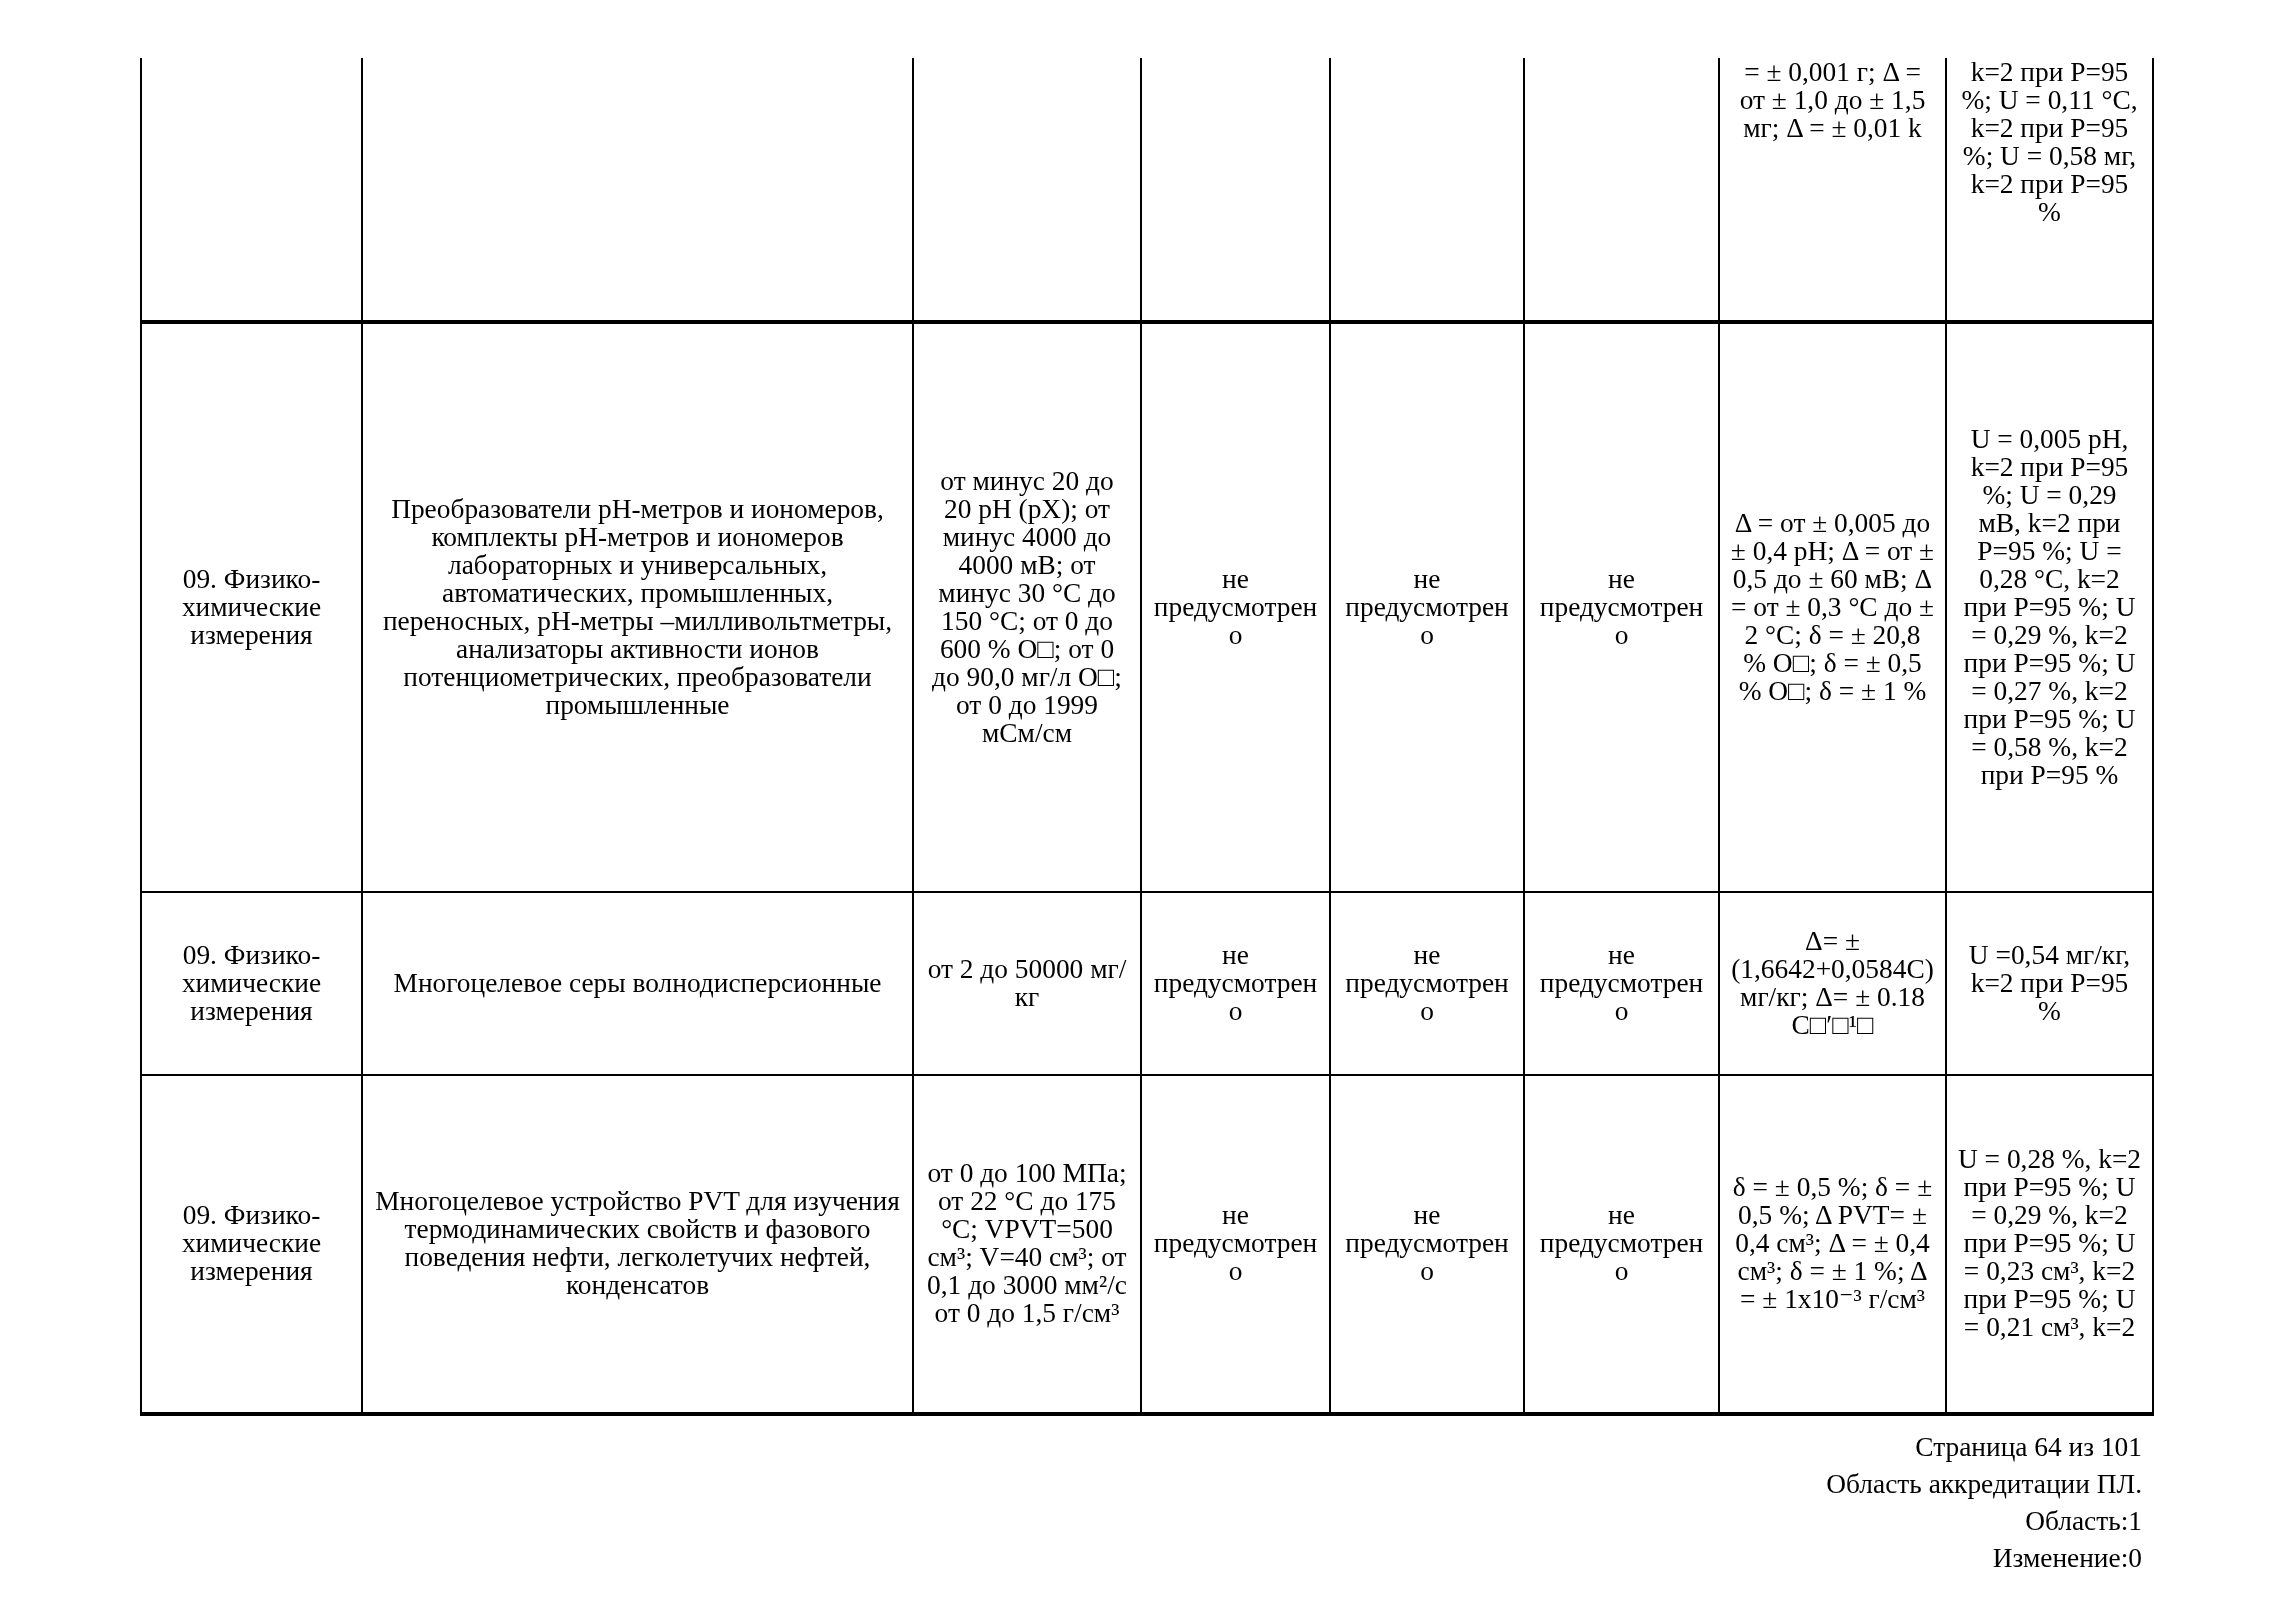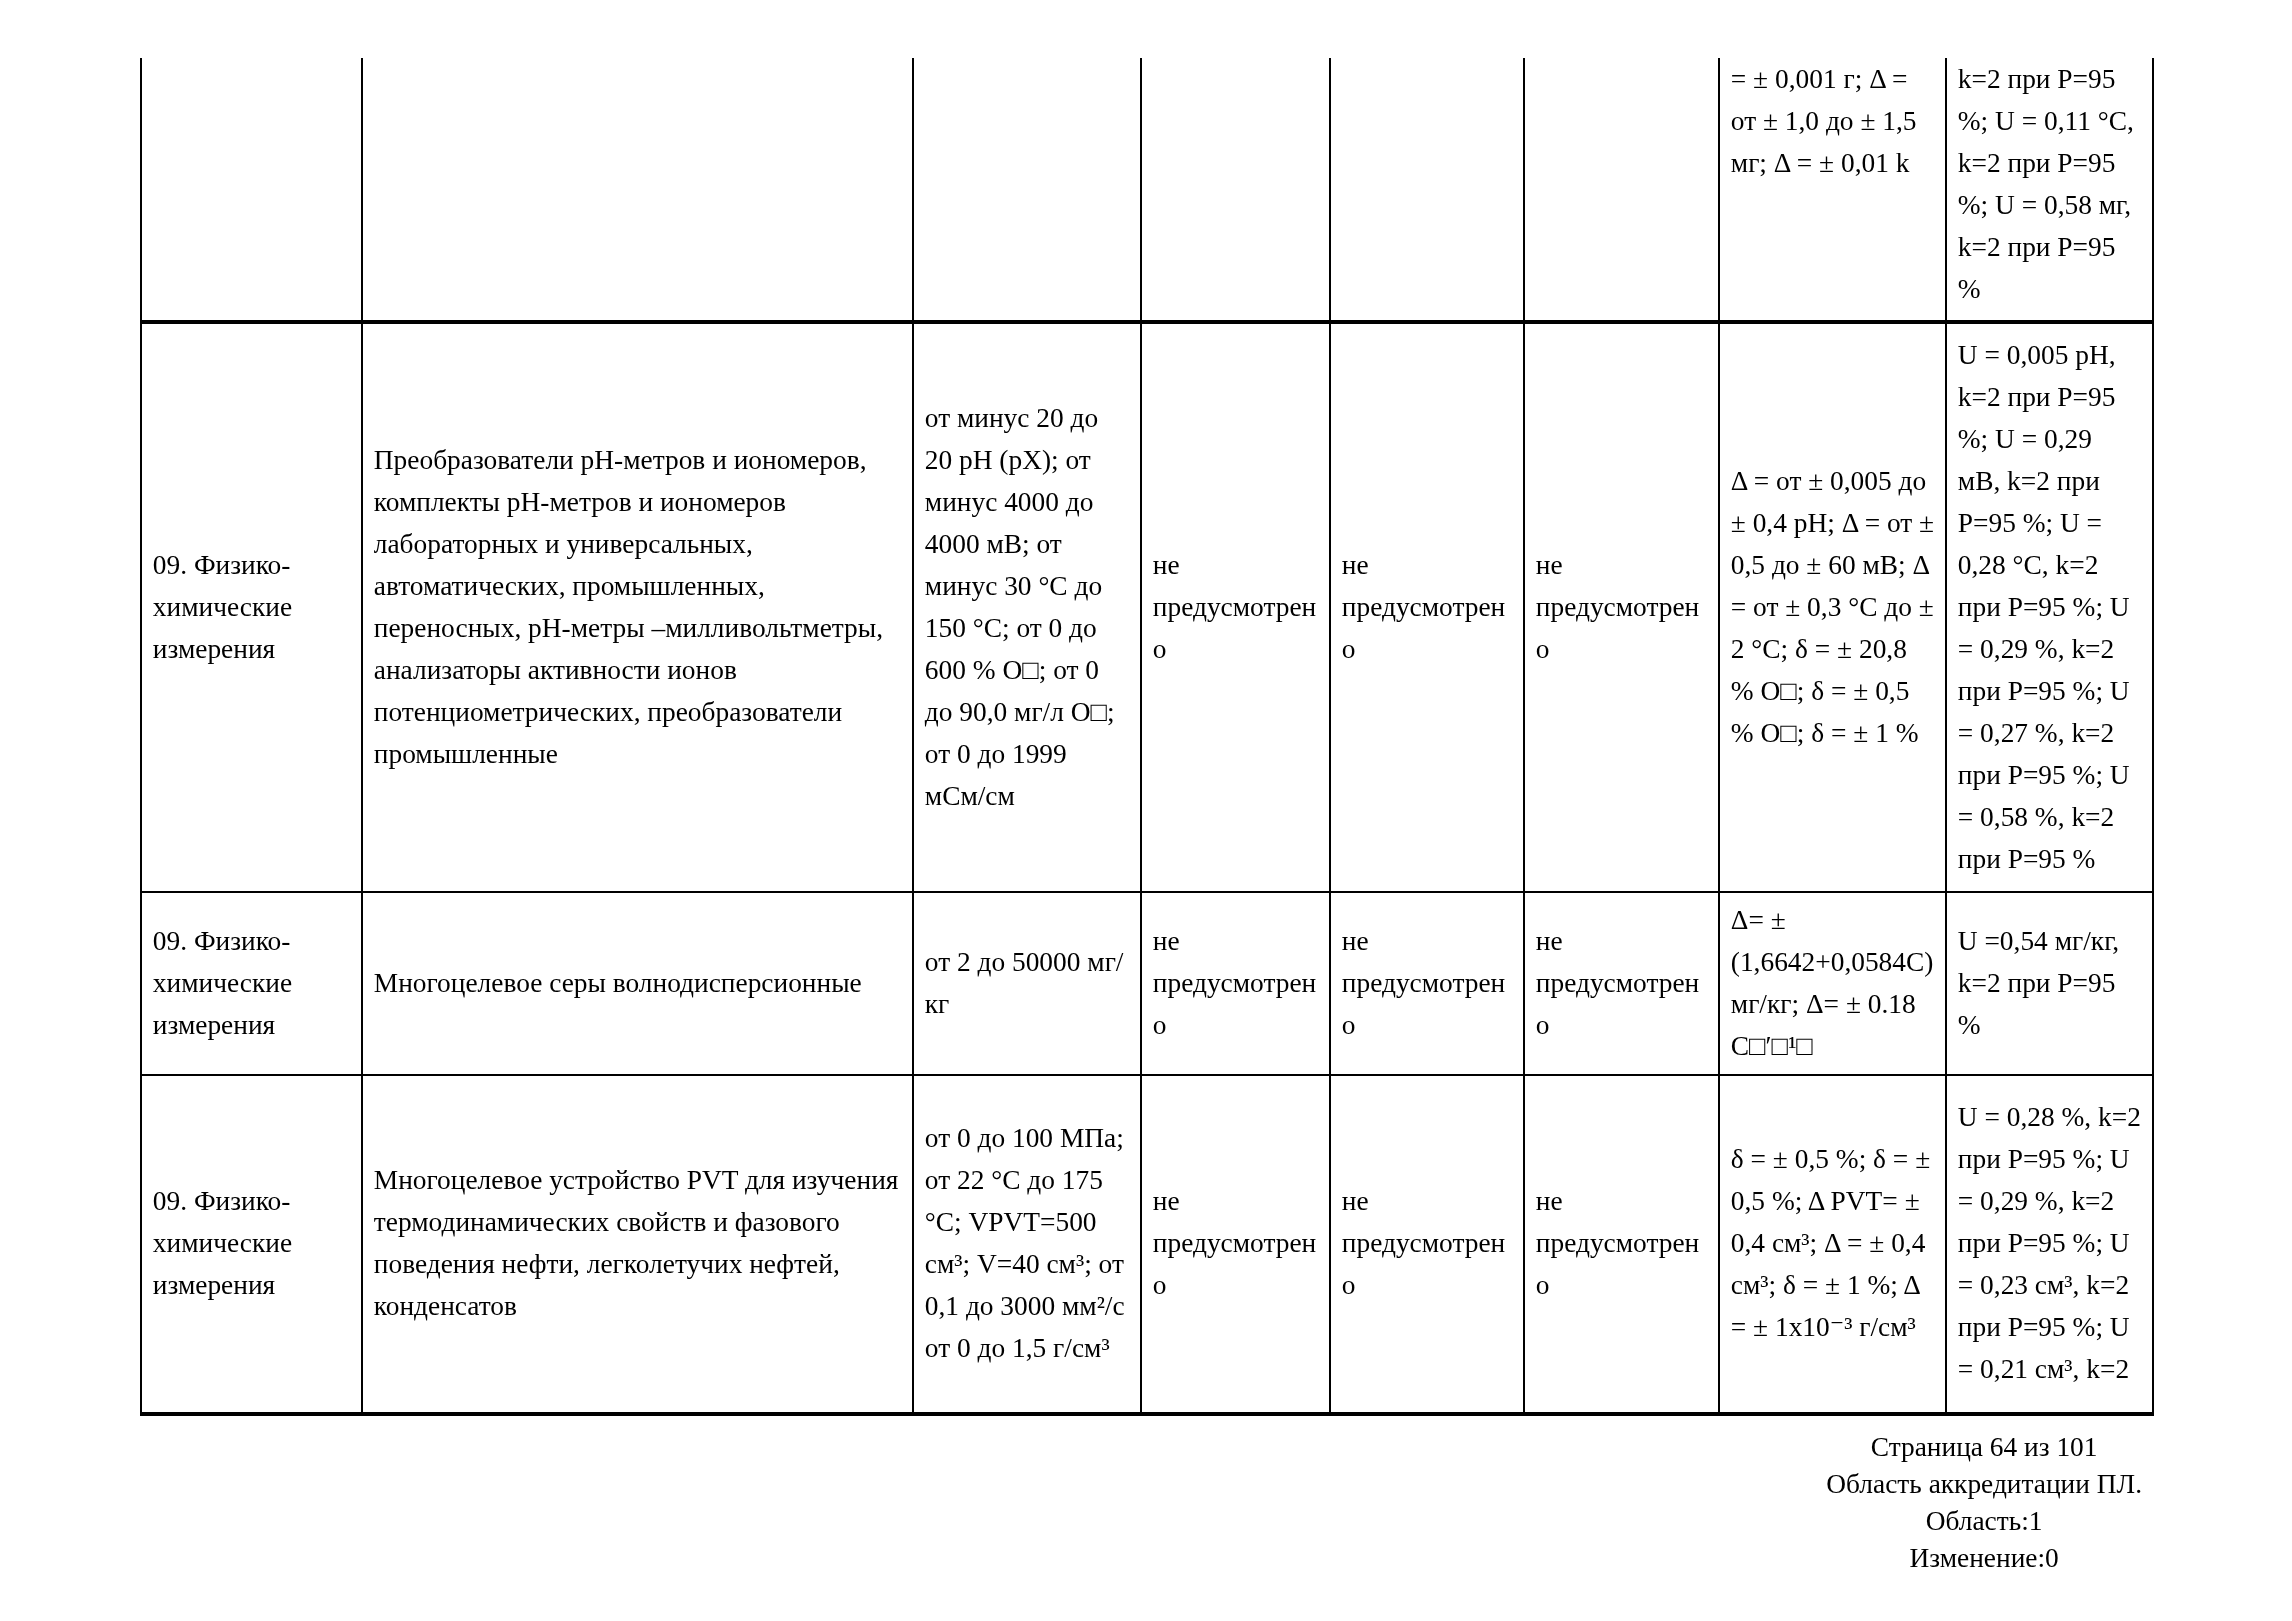--- a/index.html
+++ b/index.html
@@ -25,44 +25,45 @@
     top: 58px;
     width: 2012px;
     border-collapse: collapse;
     table-layout: fixed;
   }
   table.grid td {
     border: 2.9px solid #000000;
     padding: 2px 10.8px 3.9px 10.8px;
     vertical-align: middle;
     font-size: 27.4px;
-    line-height: 42px;
+    line-height: 28px;
     overflow-wrap: break-word;
     word-wrap: break-word;
+    text-align: center;
   }
   
   tr.row-cont td {
     border-top: none;
     border-bottom-width: 4.9px;
     vertical-align: top;
     padding-top: 0;
   }
   tr.row-last td {
     border-bottom-width: 4.9px;
   }
   tr.row-cont  { height: 264px; }
   tr.row-ph    { height: 570px; }
   tr.row-sulf  { height: 183px; }
   tr.row-pvt   { height: 339px; }
 
   .footer {
     position: absolute;
     top: 1429px;
     right: 151px;
-    text-align: center;
+    text-align: right;
     font-size: 27.4px;
     line-height: 37px;
     white-space: nowrap;
   }
 </style>
 </head>
 <body>
 
 <div class="page">
 

